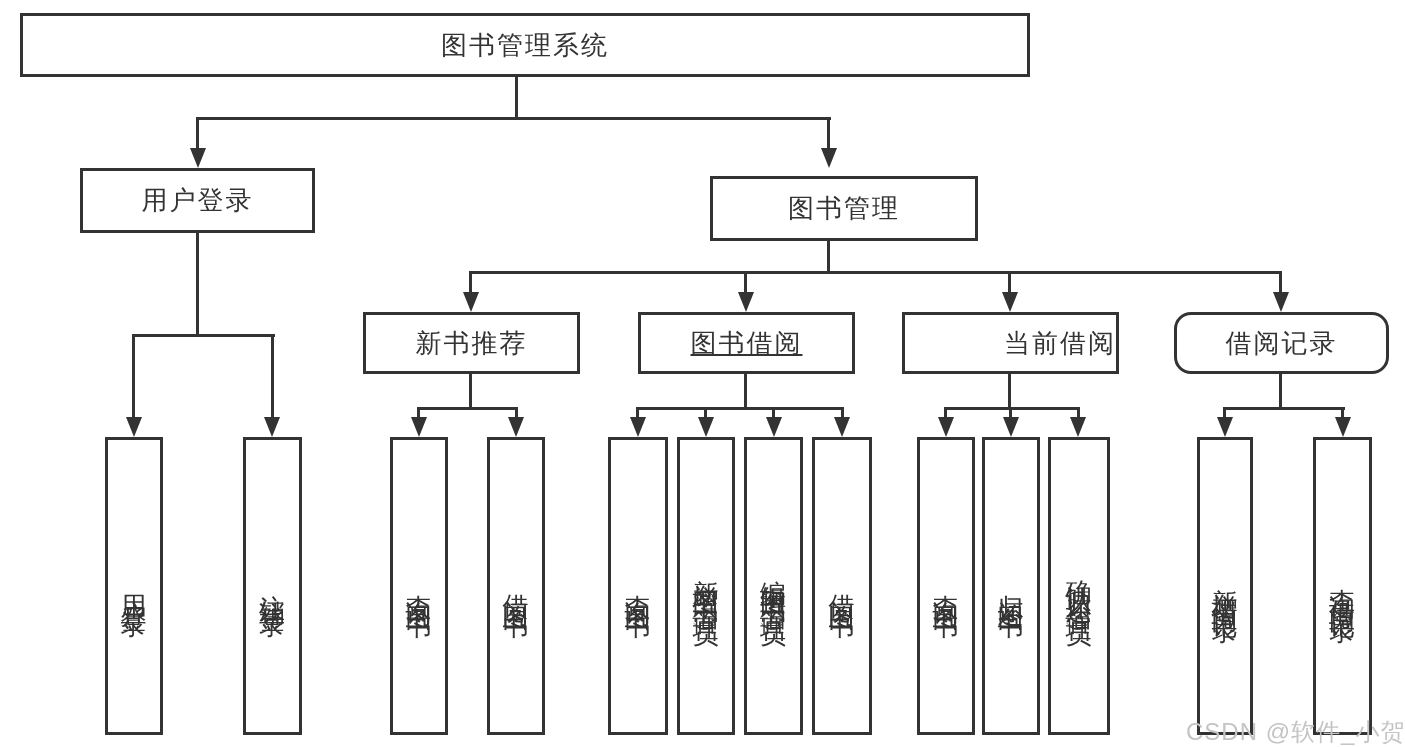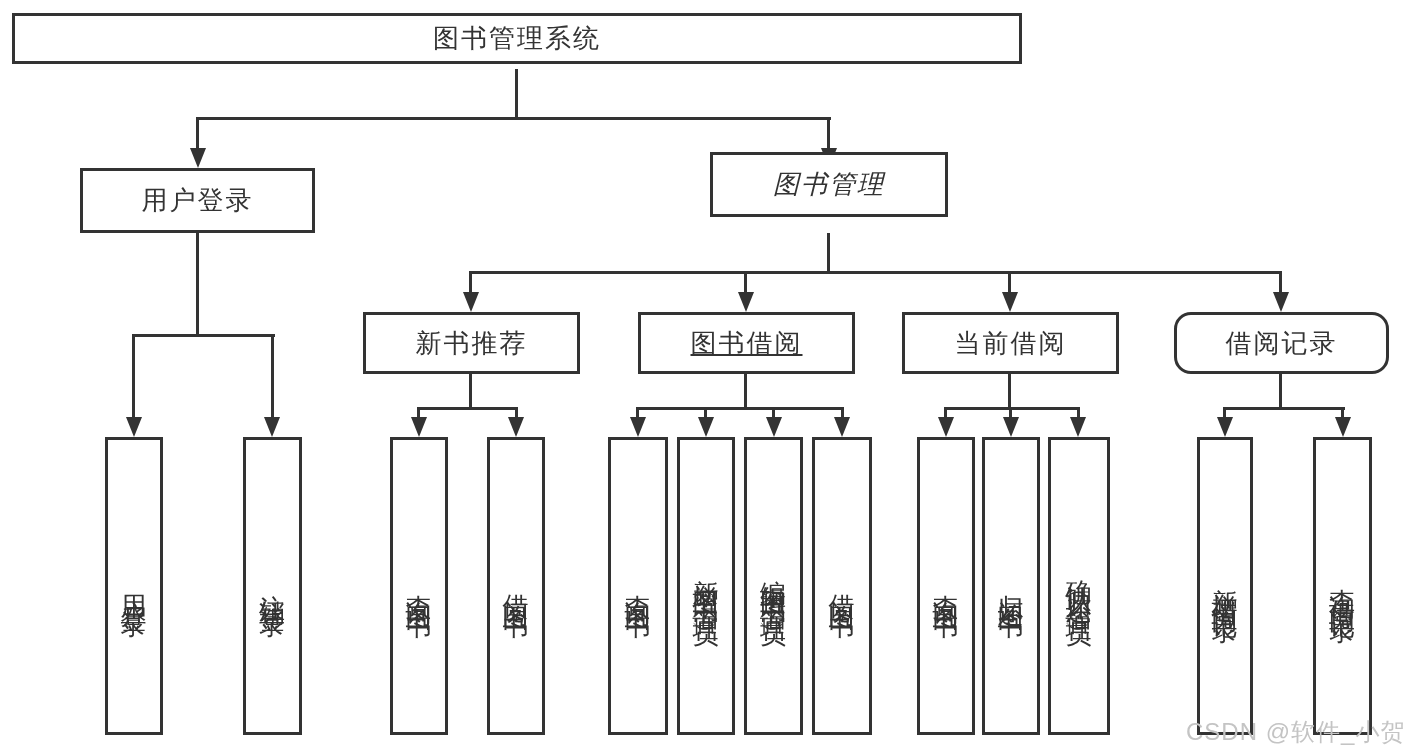--- a/index.html
+++ b/index.html
@@ -113,38 +113,38 @@
   <div class="v" style="left:1077px;top:407px;height:11px;"></div>
   <div class="arrow" style="left:1070px;top:417px;"></div>
 
   <div class="v" style="left:1279px;top:374px;height:35px;"></div>
   <div class="h" style="left:1223px;top:407px;width:122px;"></div>
   <div class="v" style="left:1223px;top:407px;height:11px;"></div>
   <div class="arrow" style="left:1217px;top:417px;"></div>
   <div class="v" style="left:1341px;top:407px;height:11px;"></div>
   <div class="arrow" style="left:1335px;top:417px;"></div>
 
-  <div class="node" style="left:12px;top:13px;width:1010px;height:51px;">
+  <div class="node" style="left:20px;top:13px;width:1010px;height:64px;">
     <span class="hlabel">图书管理系统</span>
   </div>
 
   <div class="node" style="left:80px;top:168px;width:235px;height:65px;">
     <span class="hlabel">用户登录</span>
   </div>
-  <div class="node" style="left:710px;top:152px;width:238px;height:65px;font-style:italic;">
+  <div class="node" style="left:710px;top:176px;width:268px;height:65px;">
     <span class="hlabel">图书管理</span>
   </div>
 
   <div class="node" style="left:363px;top:312px;width:217px;height:62px;">
     <span class="hlabel">新书推荐</span>
   </div>
   <div class="node" style="left:638px;top:312px;width:217px;height:62px;text-decoration:underline;">
     <span class="hlabel">图书借阅</span>
   </div>
-  <div class="node" style="left:902px;top:312px;width:217px;height:62px;">
+  <div class="node" style="left:902px;top:312px;width:217px;height:62px;justify-content:flex-end;">
     <span class="hlabel">当前借阅</span>
   </div>
   <div class="node" style="left:1174px;top:312px;width:215px;height:62px;border-radius:17px;">
     <span class="hlabel">借阅记录</span>
   </div>
 
   <div class="node leaf" style="left:105px;width:58px;">
     <span class="vtext">用户登录</span>
   </div>
   <div class="node leaf" style="left:243px;width:59px;">

